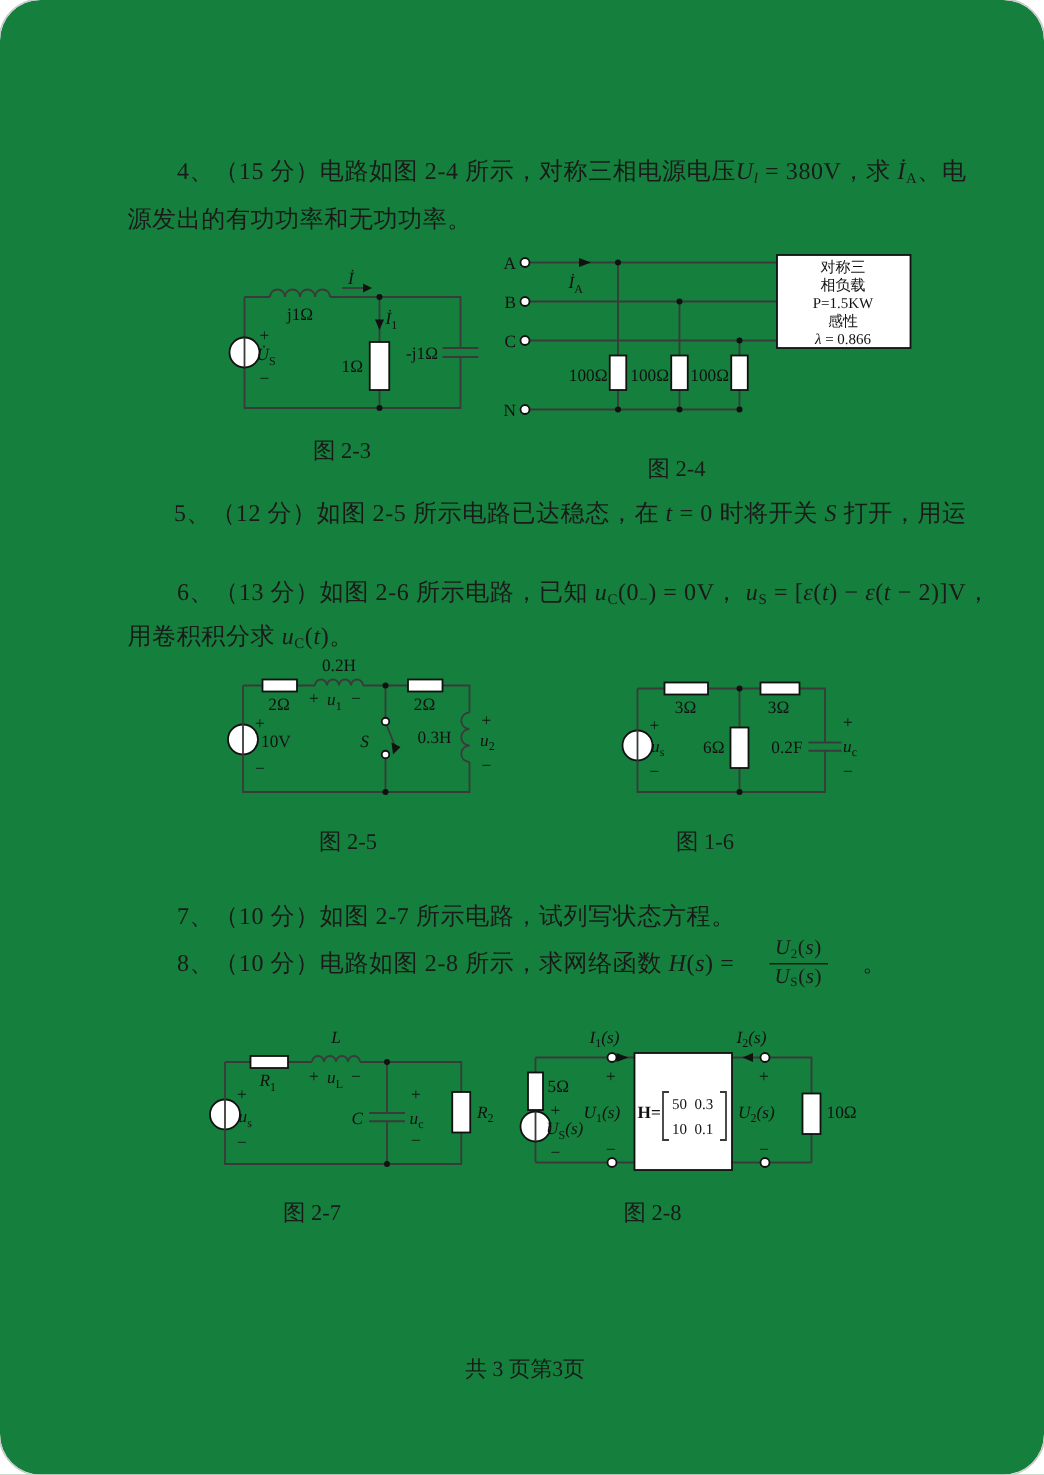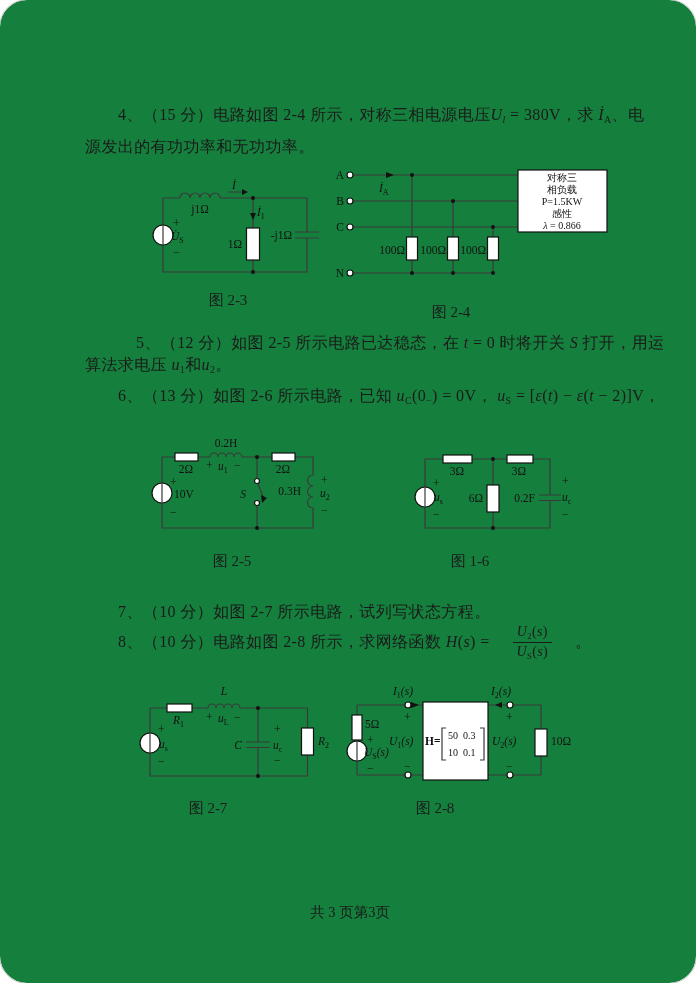--- a/index.html
+++ b/index.html
@@ -28,23 +28,23 @@
   .footer{position:absolute;top:903px;left:0;width:100%;display:flex;justify-content:center;
           font-size:14.5px;padding-left:4px;box-sizing:border-box;}
 </style>
 </head>
 <body>
 
 <div class="page">
 
   <p class="line" style="left:118px;top:88px"><span>4、（15 分）电路如图 2-4 所示，对称三相电源电压</span><span class="k-i">U</span><span class="k-isub">l</span><span> = 380V，求 </span><span class="k-i">İ</span><span class="k-sub">A</span><span>、电</span></p>
   <p class="line" style="left:85px;top:120px"><span>源发出的有功功率和无功功率。</span></p>
-  <p class="line" style="left:136px;top:316px"><span>5、（12 分）如图 2-5 所示电路已达稳态，在 </span><span class="k-i">t</span><span> = 0 时将开关 </span><span class="k-i">S</span><span> 打开，用运</span></p>
-  <p class="line" style="left:85px;top:338px"><span>算法求电压 </span><span class="k-i">u</span><span class="k-sub">1</span><span>和</span><span class="k-i">u</span><span class="k-sub">2</span><span>。</span></p>
+  <p class="line" style="left:116px;top:316px"><span>5、（12 分）如图 2-5 所示电路已达稳态，在 </span><span class="k-i">t</span><span> = 0 时将开关 </span><span class="k-i">S</span><span> 打开，用运</span></p>
   <p class="line" style="left:118px;top:369px"><span>6、（13 分）如图 2-6 所示电路，已知 </span><span class="k-i">u</span><span class="k-sub">C</span><span>(0</span><span class="k-sub">−</span><span>) = 0V， </span><span class="k-i">u</span><span class="k-sub">S</span><span> = [</span><span class="k-i">ε</span><span>(</span><span class="k-i">t</span><span>) − </span><span class="k-i">ε</span><span>(</span><span class="k-i">t</span><span> − 2)]V，</span></p>
+  <p class="line" style="left:85px;top:398px"><span>用卷积积分求 </span><span class="k-i">u</span><span class="k-sub">C</span><span>(</span><span class="k-i">t</span><span>)。</span></p>
   <p class="line" style="left:118px;top:585px"><span>7、（10 分）如图 2-7 所示电路，试列写状态方程。</span></p>
 
   <div class="q8row">
     <span><span>8、（10 分）电路如图 2-8 所示，求网络函数 </span><span class="k-i">H</span><span>(</span><span class="k-i">s</span><span>) = </span></span>
     <span class="frac">
       <span class="num"><span class="k-i">U</span><span class="k-sub">2</span><span>(</span><span class="k-i">s</span><span>)</span></span>
       <span class="den"><span class="k-i">U</span><span class="k-sub">S</span><span>(</span><span class="k-i">s</span><span>)</span></span>
     </span>
     <span><span>。</span></span>
   </div>

